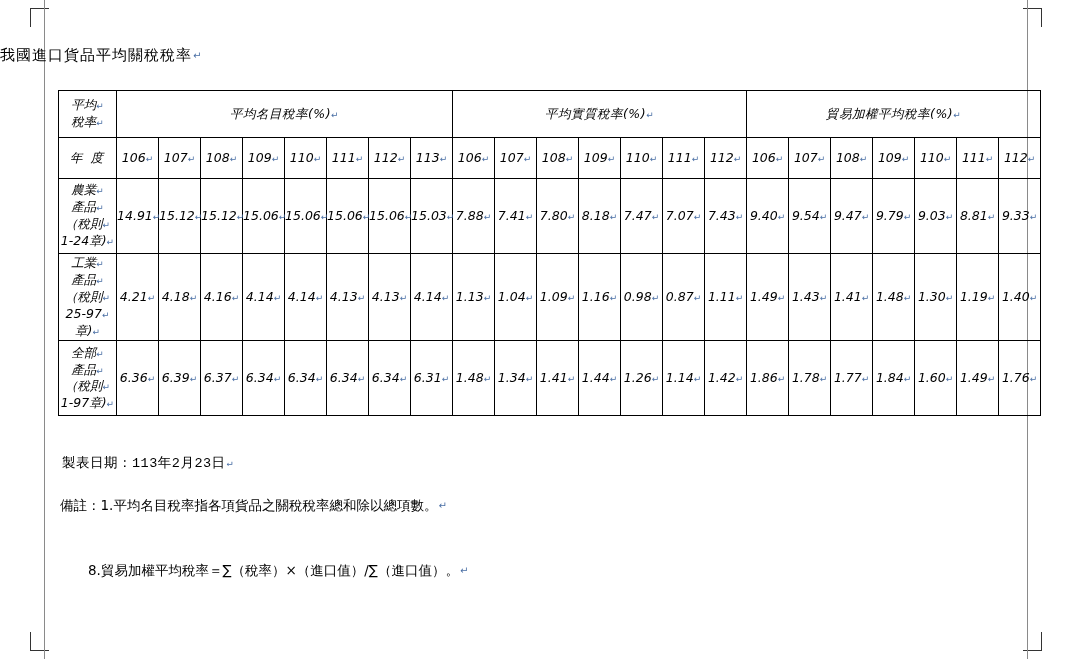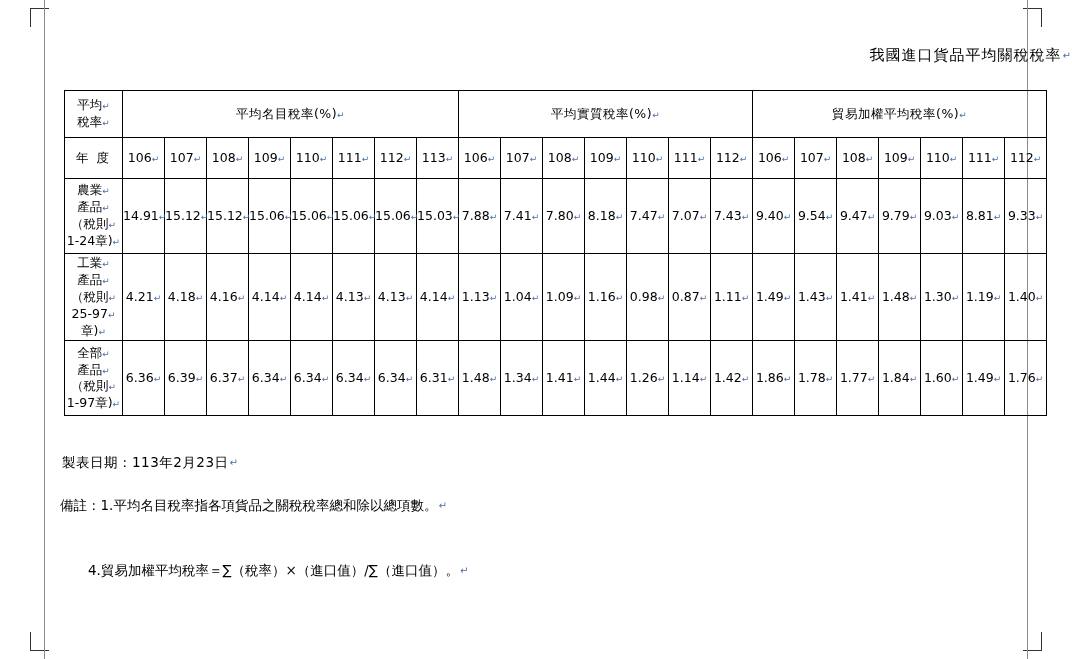--- a/index.html
+++ b/index.html
@@ -38,43 +38,44 @@
     background: #8a8a8a;
   }
   .edge.l { left: 44px; }
   .edge.r { right: 44px; }
 
   .doc-title {
     position: absolute;
     left: 0;
     right: 0;
     top: 46px;
-    text-align: right;
+    text-align: left;
     font-size: 15px;
     letter-spacing: 1px;
     white-space: nowrap;
   }
   .pilcrow {
     font-size: 10px;
     color: #4a6fa5;
     vertical-align: 8%;
     margin-left: 1px;
   }
   .pmark {
     font-size: 9px;
     color: #4a6fa5;
   }
 
   table.tariff {
     position: absolute;
-    left: 64px;
+    left: 58px;
     top: 90px;
     border-collapse: collapse;
     table-layout: fixed;
     width: 970px;
+    font-style: italic;
   }
   table.tariff td, table.tariff th {
     border: 1px solid #000;
     font-weight: normal;
     font-size: 12.5px;
     text-align: center;
     vertical-align: middle;
     padding: 1px 0;
     line-height: 1.35;
   }
@@ -96,21 +97,21 @@
   tr.yearrow td { height: 38px; }
   tr.datarow td { height: 72px; }
   td.val { font-size: 12.5px; }
 
   .after-table {
     position: absolute;
     left: 60px;
     font-size: 13.5px;
     white-space: nowrap;
   }
-  .line-date { top: 454px; left: 62px; letter-spacing: 0.5px; }
+  .line-date { top: 454px; left: 62px; letter-spacing: 0.5px; font-family: Liberation Mono, monospace; }
   .line-n1 { top: 497px; left: 60px; }
   .line-n2 { top: 526px; left: 88px; }
   .line-n3 { top: 562px; left: 88px; }
 </style>
 </head>
 <body>
 
 <div class="page">
 
   <div class="crop tl"></div>
@@ -263,16 +264,16 @@
   <div class="after-table line-date">
     <span>製表日期：113年2月23日</span><span class="pilcrow">↵</span>
   </div>
 
   <div class="after-table line-n1">
     <span>備註：</span><span>1.平均名目稅率指各項貨品之關稅稅率總和除以總項數。</span><span class="pilcrow">↵</span>
   </div>
 
 
   <div class="after-table line-n3">
-    <span>4.貿易加權平均稅率＝∑（稅率）×（進口值）/∑（進口值）。</span><span class="pilcrow">↵</span>
+    <span>8.貿易加權平均稅率＝∑（稅率）×（進口值）/∑（進口值）。</span><span class="pilcrow">↵</span>
   </div>
 
 </div>
 
 </body></html>

